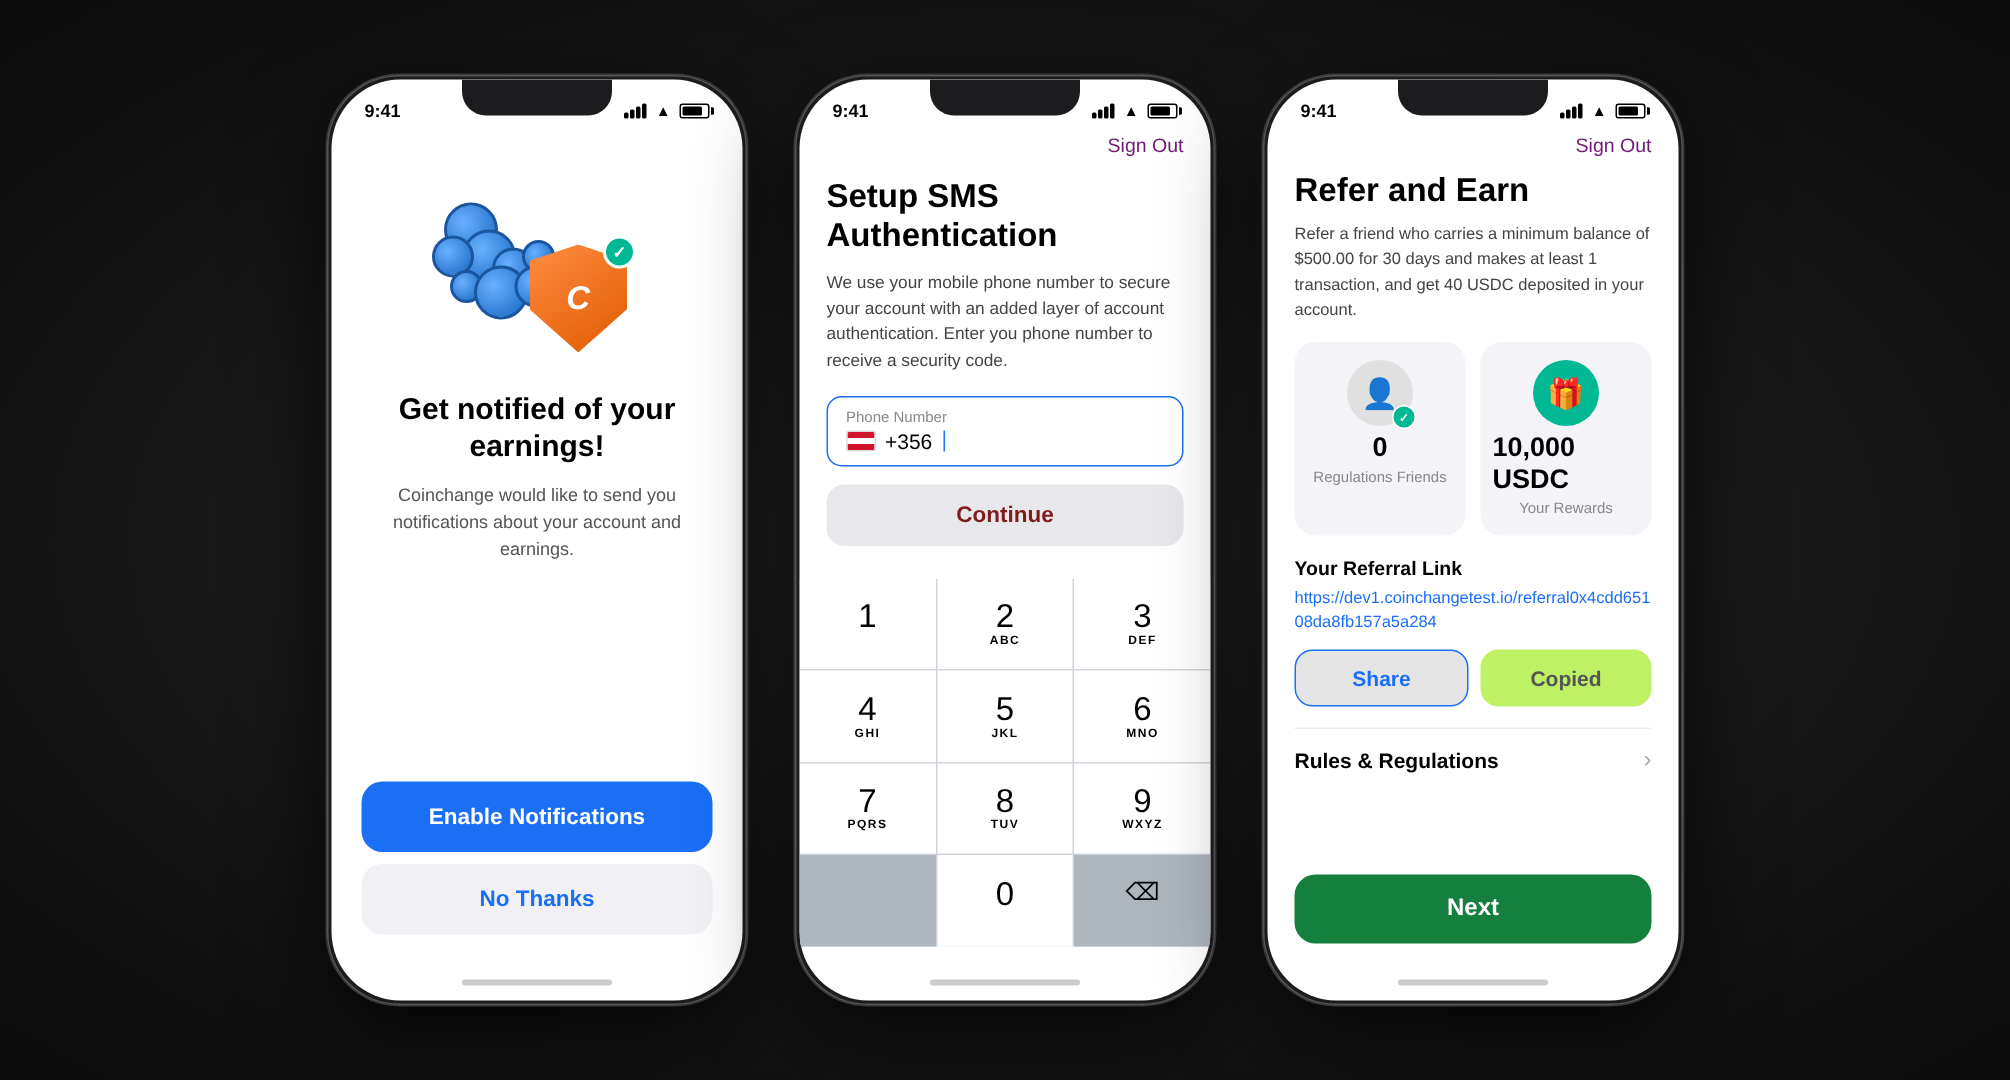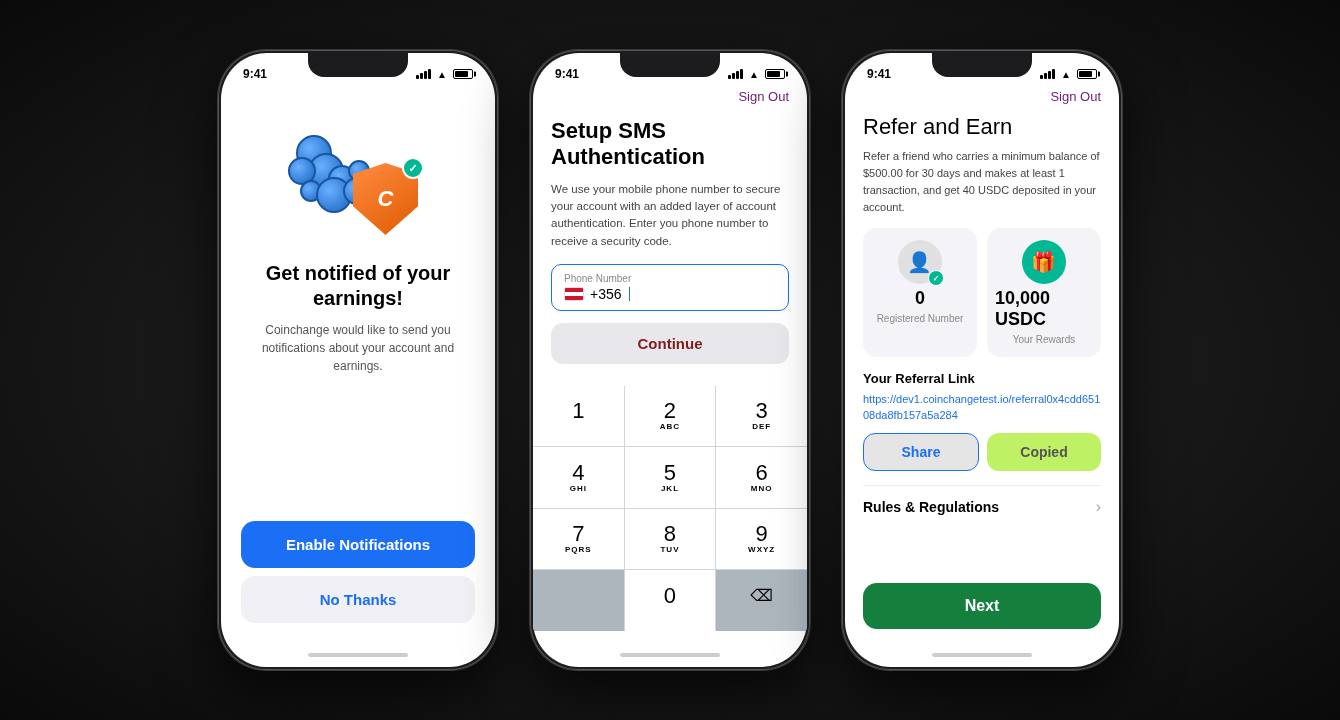--- a/index.html
+++ b/index.html
@@ -402,21 +402,21 @@
     .refer-body {
       flex: 1;
       padding: 4px 18px 14px;
       display: flex;
       flex-direction: column;
       overflow: hidden;
     }
 
     .refer-title {
       font-size: 22px;
-      font-weight: 400;
+      font-weight: 700;
       color: #000;
       margin-bottom: 8px;
     }
 
     .refer-description {
       font-size: 11px;
       color: #444;
       line-height: 1.55;
       margin-bottom: 12px;
     }
@@ -774,21 +774,21 @@
         <h2 class="refer-title">Refer and Earn</h2>
         <p class="refer-description">Refer a friend who carries a minimum balance of $500.00 for 30 days and makes at least 1 transaction, and get 40 USDC deposited in your account.</p>
 
         <div class="rewards-row">
           <div class="reward-card">
             <div class="reward-avatar">
               <span class="avatar-person">👤</span>
               <div class="avatar-check-badge">✓</div>
             </div>
             <span class="reward-number">0</span>
-            <span class="reward-label">Registered Number</span>
+            <span class="reward-label">Regulations Friends</span>
           </div>
           <div class="reward-card">
             <div class="gift-box">🎁</div>
             <span class="reward-number">10,000 USDC</span>
             <span class="reward-label">Your Rewards</span>
           </div>
         </div>
 
         <p class="your-link-label">Your Referral Link</p>
         <p class="link-text">https://dev1.coinchangetest.io/referral0x4cdd65108da8fb157a5a284</p>

